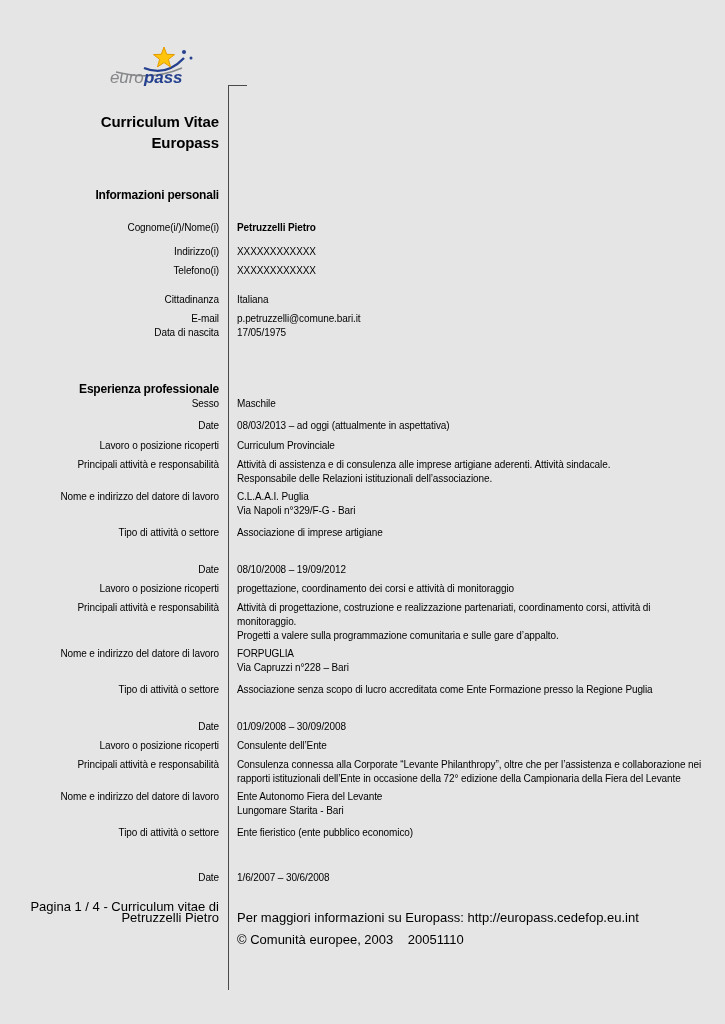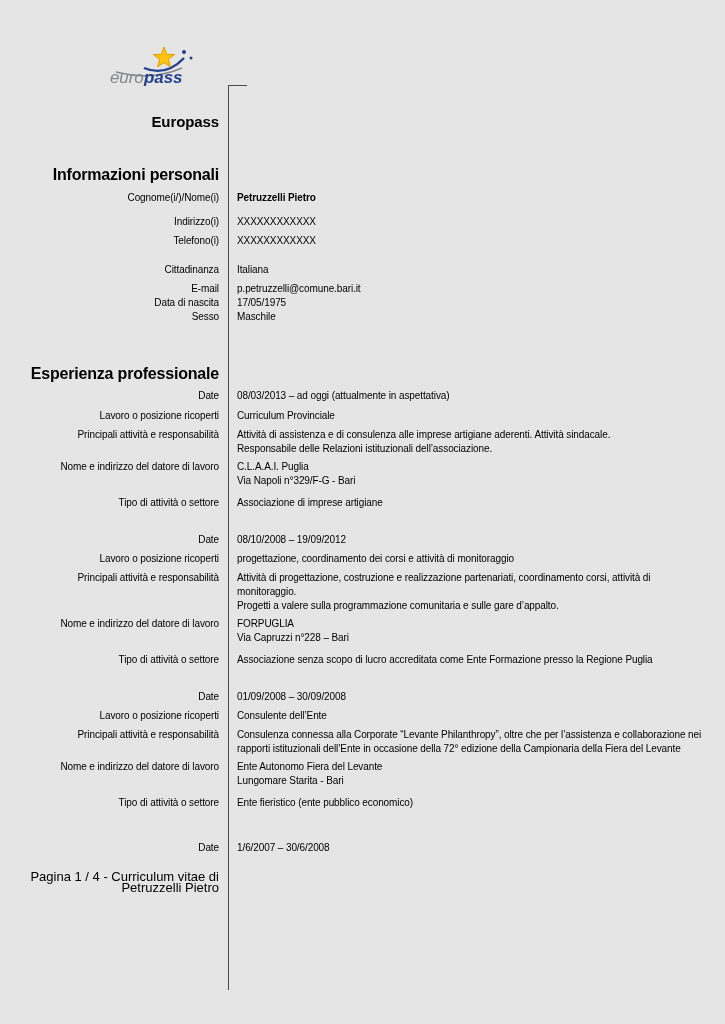--- a/index.html
+++ b/index.html
@@ -26,30 +26,30 @@
     font-size:15px;font-weight:bold;line-height:21px;margin-top:24px;
   }
 
   .row{display:flex;align-items:flex-start;}
   .label{
     width:219px;padding-right:9px;flex:none;text-align:right;line-height:14px;
   }
   .value{
     flex:1;padding-left:9px;padding-right:20px;line-height:14px;white-space:pre-line;
   }
-  .heading{font-weight:bold;font-size:16px;line-height:15px;letter-spacing:-0.2px;}
+  .heading{font-weight:bold;font-size:12px;line-height:15px;letter-spacing:-0.2px;}
   .bold{font-weight:bold;}
 
   .footer{font-size:13px;letter-spacing:0;}
   .footer .label{line-height:11px;}
   .footer .value{line-height:11px;}
   .footer .value div{white-space:pre;}
 
   .g4{margin-top:4px}.g5{margin-top:5px}.g6{margin-top:6px}.g8{margin-top:8px}
-  .g9{margin-top:9px}.g10{margin-top:10px}.g15{margin-top:15px}.g16{margin-top:16px}
+  .g9{margin-top:18px}.g10{margin-top:10px}.g15{margin-top:15px}.g16{margin-top:16px}
   .g20{}.g23{margin-top:23px}.g31{margin-top:31px}
   .g35{margin-top:35px}.g42{margin-top:42px}
 </style>
 </head>
 <body>
 
 <div class="page">
 
   <div class="divider"></div>
   <div class="divider-tick"></div>
@@ -60,20 +60,21 @@
       <path d="M36,23 Q58,32 76,13" fill="none" stroke-width="2.4" stroke="#24408e"></path>
       <polygon points="56,2 53.3,9.3 45.5,9.6 51.6,14.4 49.5,21.9 56,17.6 62.5,21.9 60.4,14.4 66.5,9.6 58.7,9.3" stroke="#e39b00" stroke-width="1" fill="#ffc40c"></polygon>
       <circle cx="76" cy="7" r="2" fill="#24408e"></circle>
       <circle cx="83" cy="13" r="1.5" fill="#24408e"></circle>
       <text x="2" y="38" font-size="17" font-style="italic" fill="#85878a">euro</text>
       <text x="36" y="38" font-size="17" font-style="italic" font-weight="bold" fill="#24408e">pass</text>
     </svg>
   </div>
 
   <div class="title">
+    <div>Curriculum Vitae</div>
     <div>Europass</div>
   </div>
 
   <div class="row g35">
     <div class="label heading">Informazioni personali</div>
     <div class="value"></div>
   </div>
 
   <div class="row g9">
     <div class="label">Cognome(i/)/Nome(i)</div>
@@ -92,28 +93,28 @@
     <div class="value">Italiana</div>
   </div>
   <div class="row g5">
     <div class="label">E-mail</div>
     <div class="value">p.petruzzelli@comune.bari.it</div>
   </div>
   <div class="row g20">
     <div class="label">Data di nascita</div>
     <div class="value">17/05/1975</div>
   </div>
+  <div class="row g42">
+    <div class="label heading">Esperienza professionale</div>
+    <div class="value"></div>
+  </div>
+
   <div class="row g20">
     <div class="label">Sesso</div>
     <div class="value">Maschile</div>
-  </div>
-
-  <div class="row g42">
-    <div class="label heading">Esperienza professionale</div>
-    <div class="value"></div>
   </div>
 
   <div class="row g8">
     <div class="label">Date</div>
     <div class="value">08/03/2013 – ad oggi (attualmente in aspettativa)</div>
   </div>
   <div class="row g6">
     <div class="label">Lavoro o posizione ricoperti</div>
     <div class="value">Curriculum Provinciale</div>
   </div>
@@ -180,15 +181,19 @@
   <div class="row g31">
     <div class="label">Date</div>
     <div class="value">1/6/2007 – 30/6/2008</div>
   </div>
 
   <div class="row footer g16">
     <div class="label">
       <div>Pagina 1 / 4 - Curriculum vitae di</div>
       <div>Petruzzelli Pietro</div>
     </div>
+    <div class="value">
+      <div>Per maggiori informazioni su Europass: http://europass.cedefop.eu.int</div>
+      <div>© Comunità europee, 2003    20051110</div>
+    </div>
   </div>
 
 </div>
 
 </body></html>

